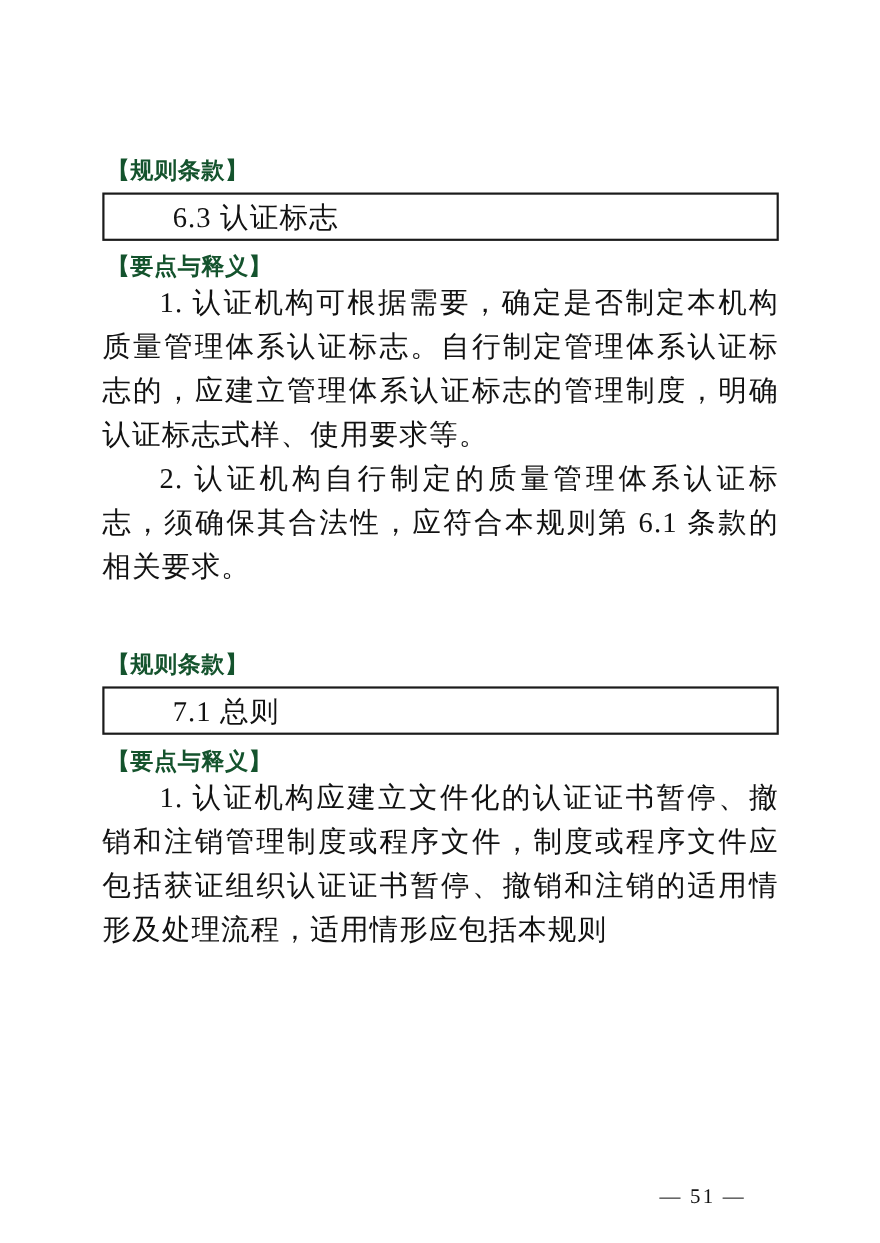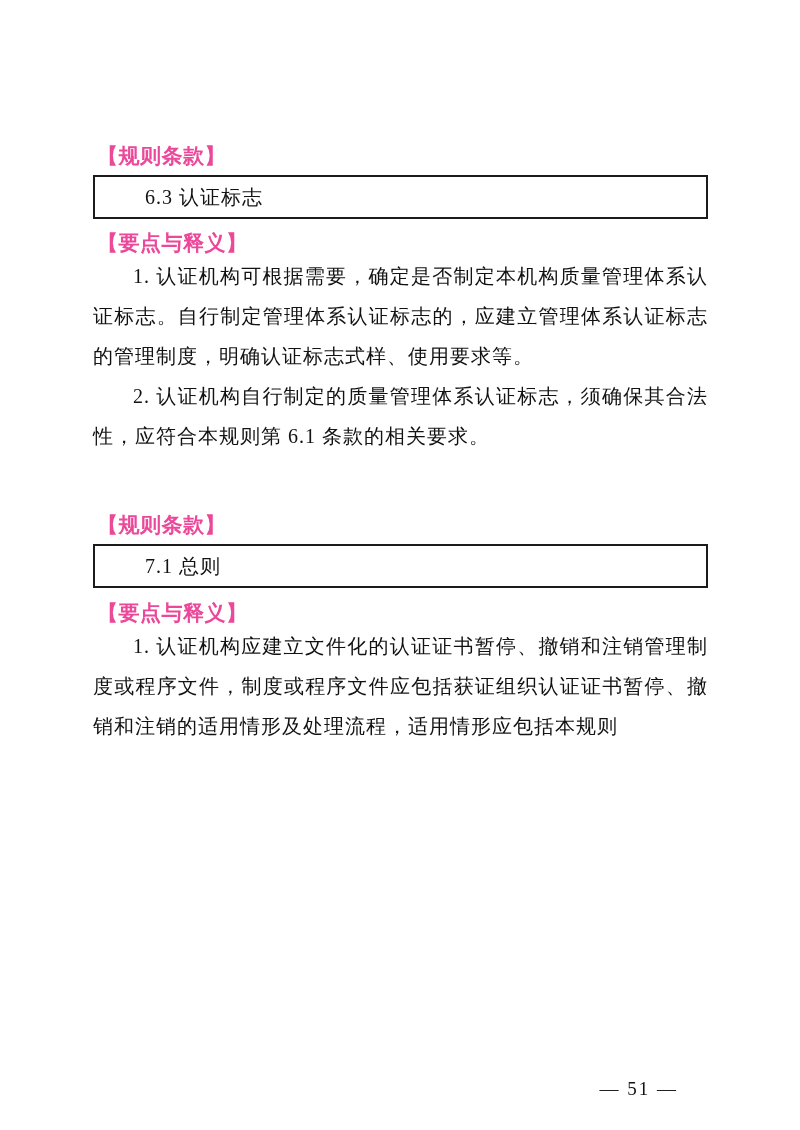--- a/index.html
+++ b/index.html
@@ -17,31 +17,31 @@
     top:143px;
     width:615px;
   }
   .section-label {
     font-family:"Liberation Sans","DejaVu Sans",sans-serif;
     font-weight:700;
     font-size:21px;
     line-height:26px;
     letter-spacing:0.5px;
     margin:0 0 0 4px;
-    color:#ec4899;
+    color:#14532d;
   }
   .rule-box {
     border:2px solid #1b1b1b;
     margin-top:6px;
     padding:1px 10px 0 10px;
     background:#ffffff;
   }
   .doc-text {
     font-family:"Liberation Serif","DejaVu Serif",serif;
-    font-size:20px;
+    font-size:26px;
     line-height:40px;
     letter-spacing:1px;
     text-align:justify;
     text-justify:inter-ideograph;
     text-indent:2em;
     margin:0;
     color:#121212;
   }
   .rule-box .doc-text { line-height:39px; }
   .chapter-heading {

